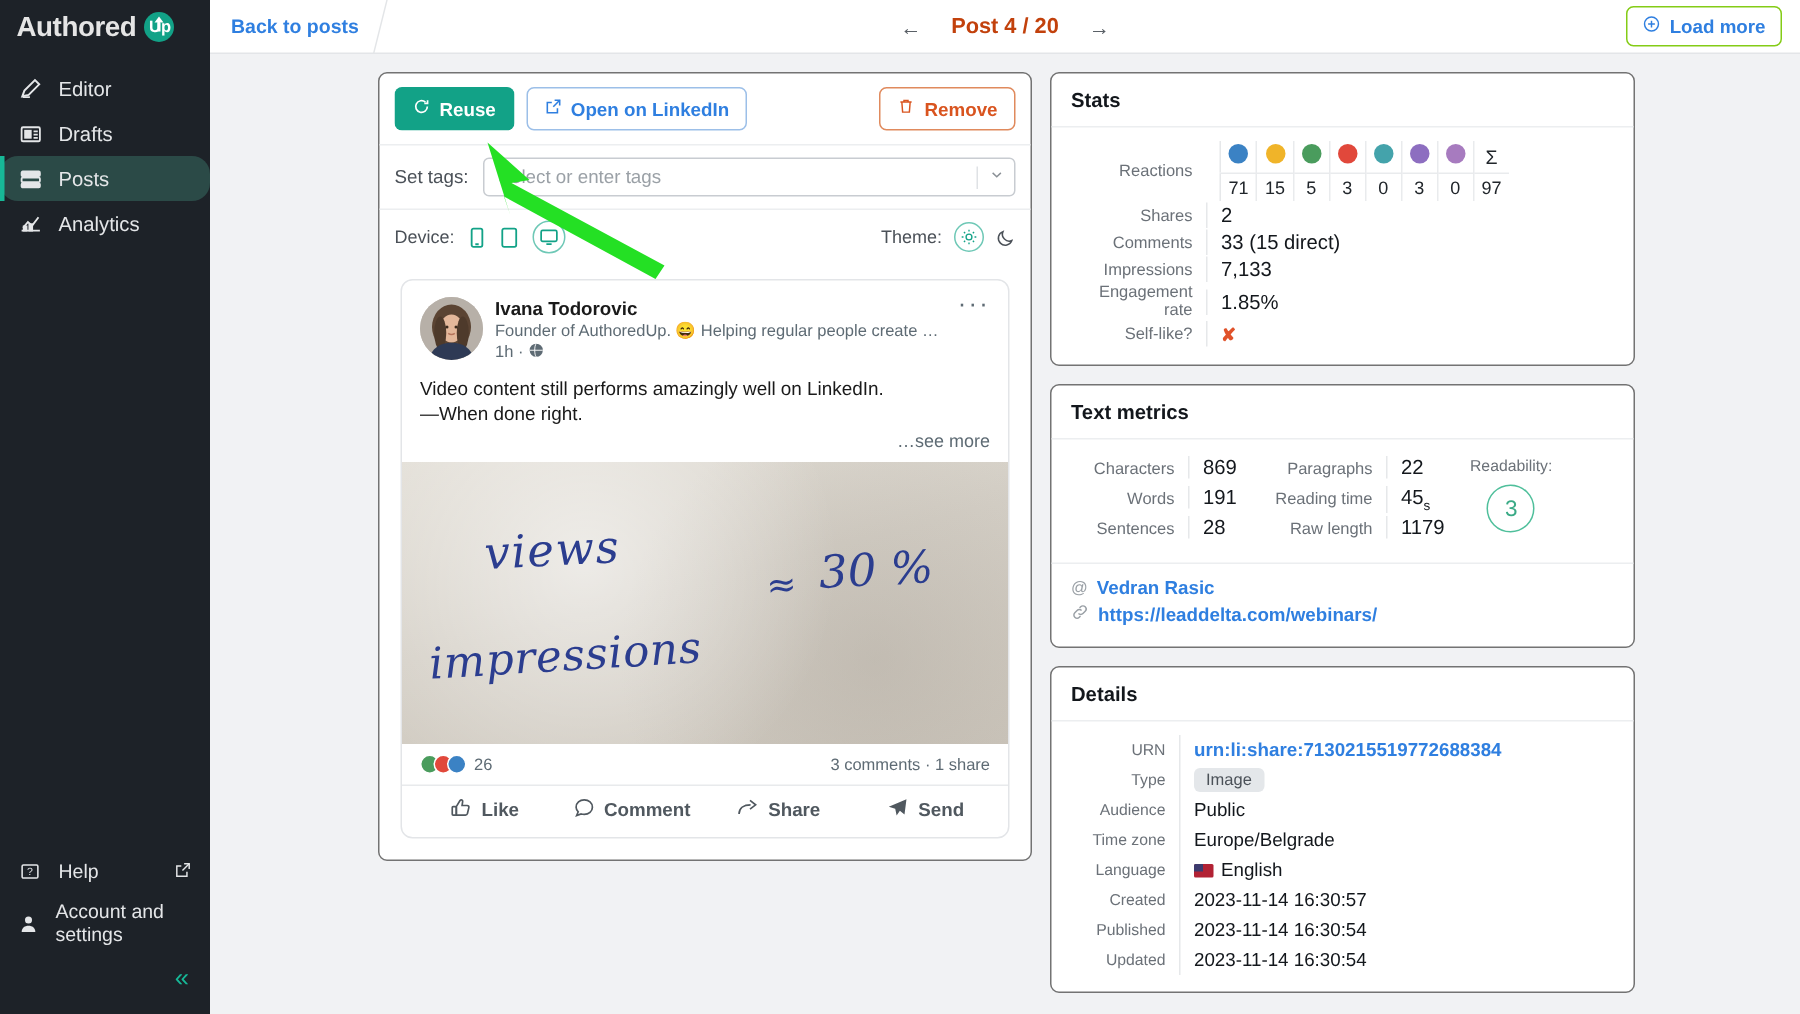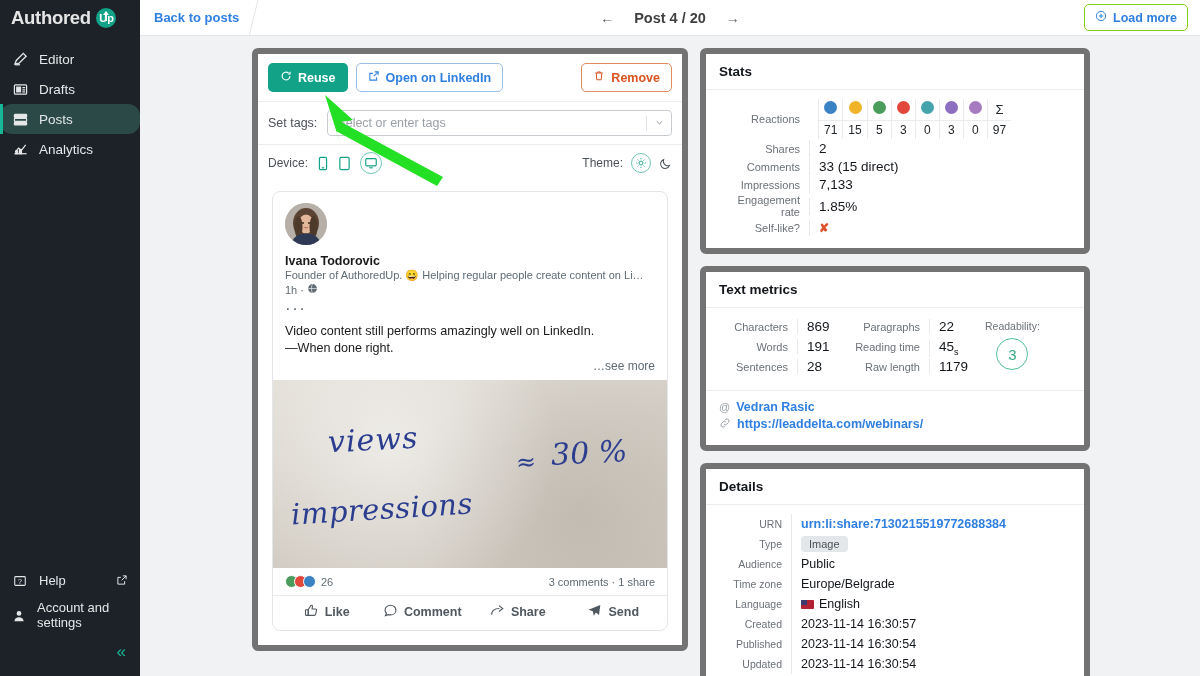--- a/index.html
+++ b/index.html
@@ -94,42 +94,42 @@
     background: #e3e5e8;
     transform: skewX(-14deg);
   }
   .post-nav {
     position: absolute; left: 0; right: 0;
     display: flex; align-items: center; justify-content: center;
     gap: 20px; pointer-events: none;
   }
   .post-nav > * { pointer-events: auto; }
   .arrow-btn { color: #5a6067; font-size: 14px; cursor: pointer; line-height: 1; }
-  .post-title { font-size: 14.5px; font-weight: bold; color: #404040; }
+  .post-title { font-size: 14.5px; font-weight: bold; color: #c2410c; }
   .loadmore {
     margin-left: auto; margin-right: 12px;
     border: 1px solid #84cc16; border-radius: 5px;
     color: #2f7fe0; background: #fff;
     font-size: 12.5px; font-weight: bold;
     padding: 5px 10px;
     display: flex; align-items: center; gap: 6px;
     cursor: pointer; z-index: 2;
   }
 
   .content {
     flex: 1; display: flex; gap: 12px;
     padding: 12px 0 0 0;
     min-height: 0;
     overflow: hidden;
   }
   .col-left { width: 436px; flex: 0 0 436px; margin-left: 112px; }
   .col-right { width: 390px; flex: 0 0 390px; }
 
   .card {
-    background: #fff; border: 6px solid #737373; border-radius: 6px;
+    background: #fff; border: 1px solid #737373; border-radius: 6px;
   }
 
   
   .action-row {
     display: flex; align-items: center; gap: 8px;
     padding: 9px 10px;
     border-bottom: 1px solid #eceef0;
   }
   .btn {
     display: inline-flex; align-items: center; gap: 6px;
@@ -176,21 +176,21 @@
     display: flex; align-items: center; justify-content: center; cursor: pointer;
   }
   .theme-moon { color: #4b5158; cursor: pointer; display: flex; }
 
   
   .preview-wrap { padding: 10px 14px 14px 14px; }
   .li-card {
     border: 1px solid #e3e5e8; border-radius: 8px;
     overflow: hidden; background: #fff;
   }
-  .li-head { display: flex; padding: 11px 12px 0 12px; gap: 8px; flex-direction: column; }
+  .li-head { display: flex; padding: 11px 12px 0 12px; gap: 8px; }
   .avatar {
     width: 42px; height: 42px; border-radius: 50%;
     flex: 0 0 42px; overflow: hidden; position: relative;
     background: #c9c2bb;
   }
   .li-meta { flex: 1; min-width: 0; padding-top: 1px; }
   .li-name { font-size: 12.5px; font-weight: bold; color: #1a1a1a; }
   .li-head-line { font-size: 11px; color: #5e6b74; white-space: nowrap; overflow: hidden; text-overflow: ellipsis; margin-top: 1px; }
   .li-time { font-size: 11px; color: #5e6b74; margin-top: 1px; display: flex; align-items: center; gap: 3px; }
   .dots { color: #5e6b74; font-size: 17px; line-height: 10px; letter-spacing: 1.5px; cursor: pointer; }

